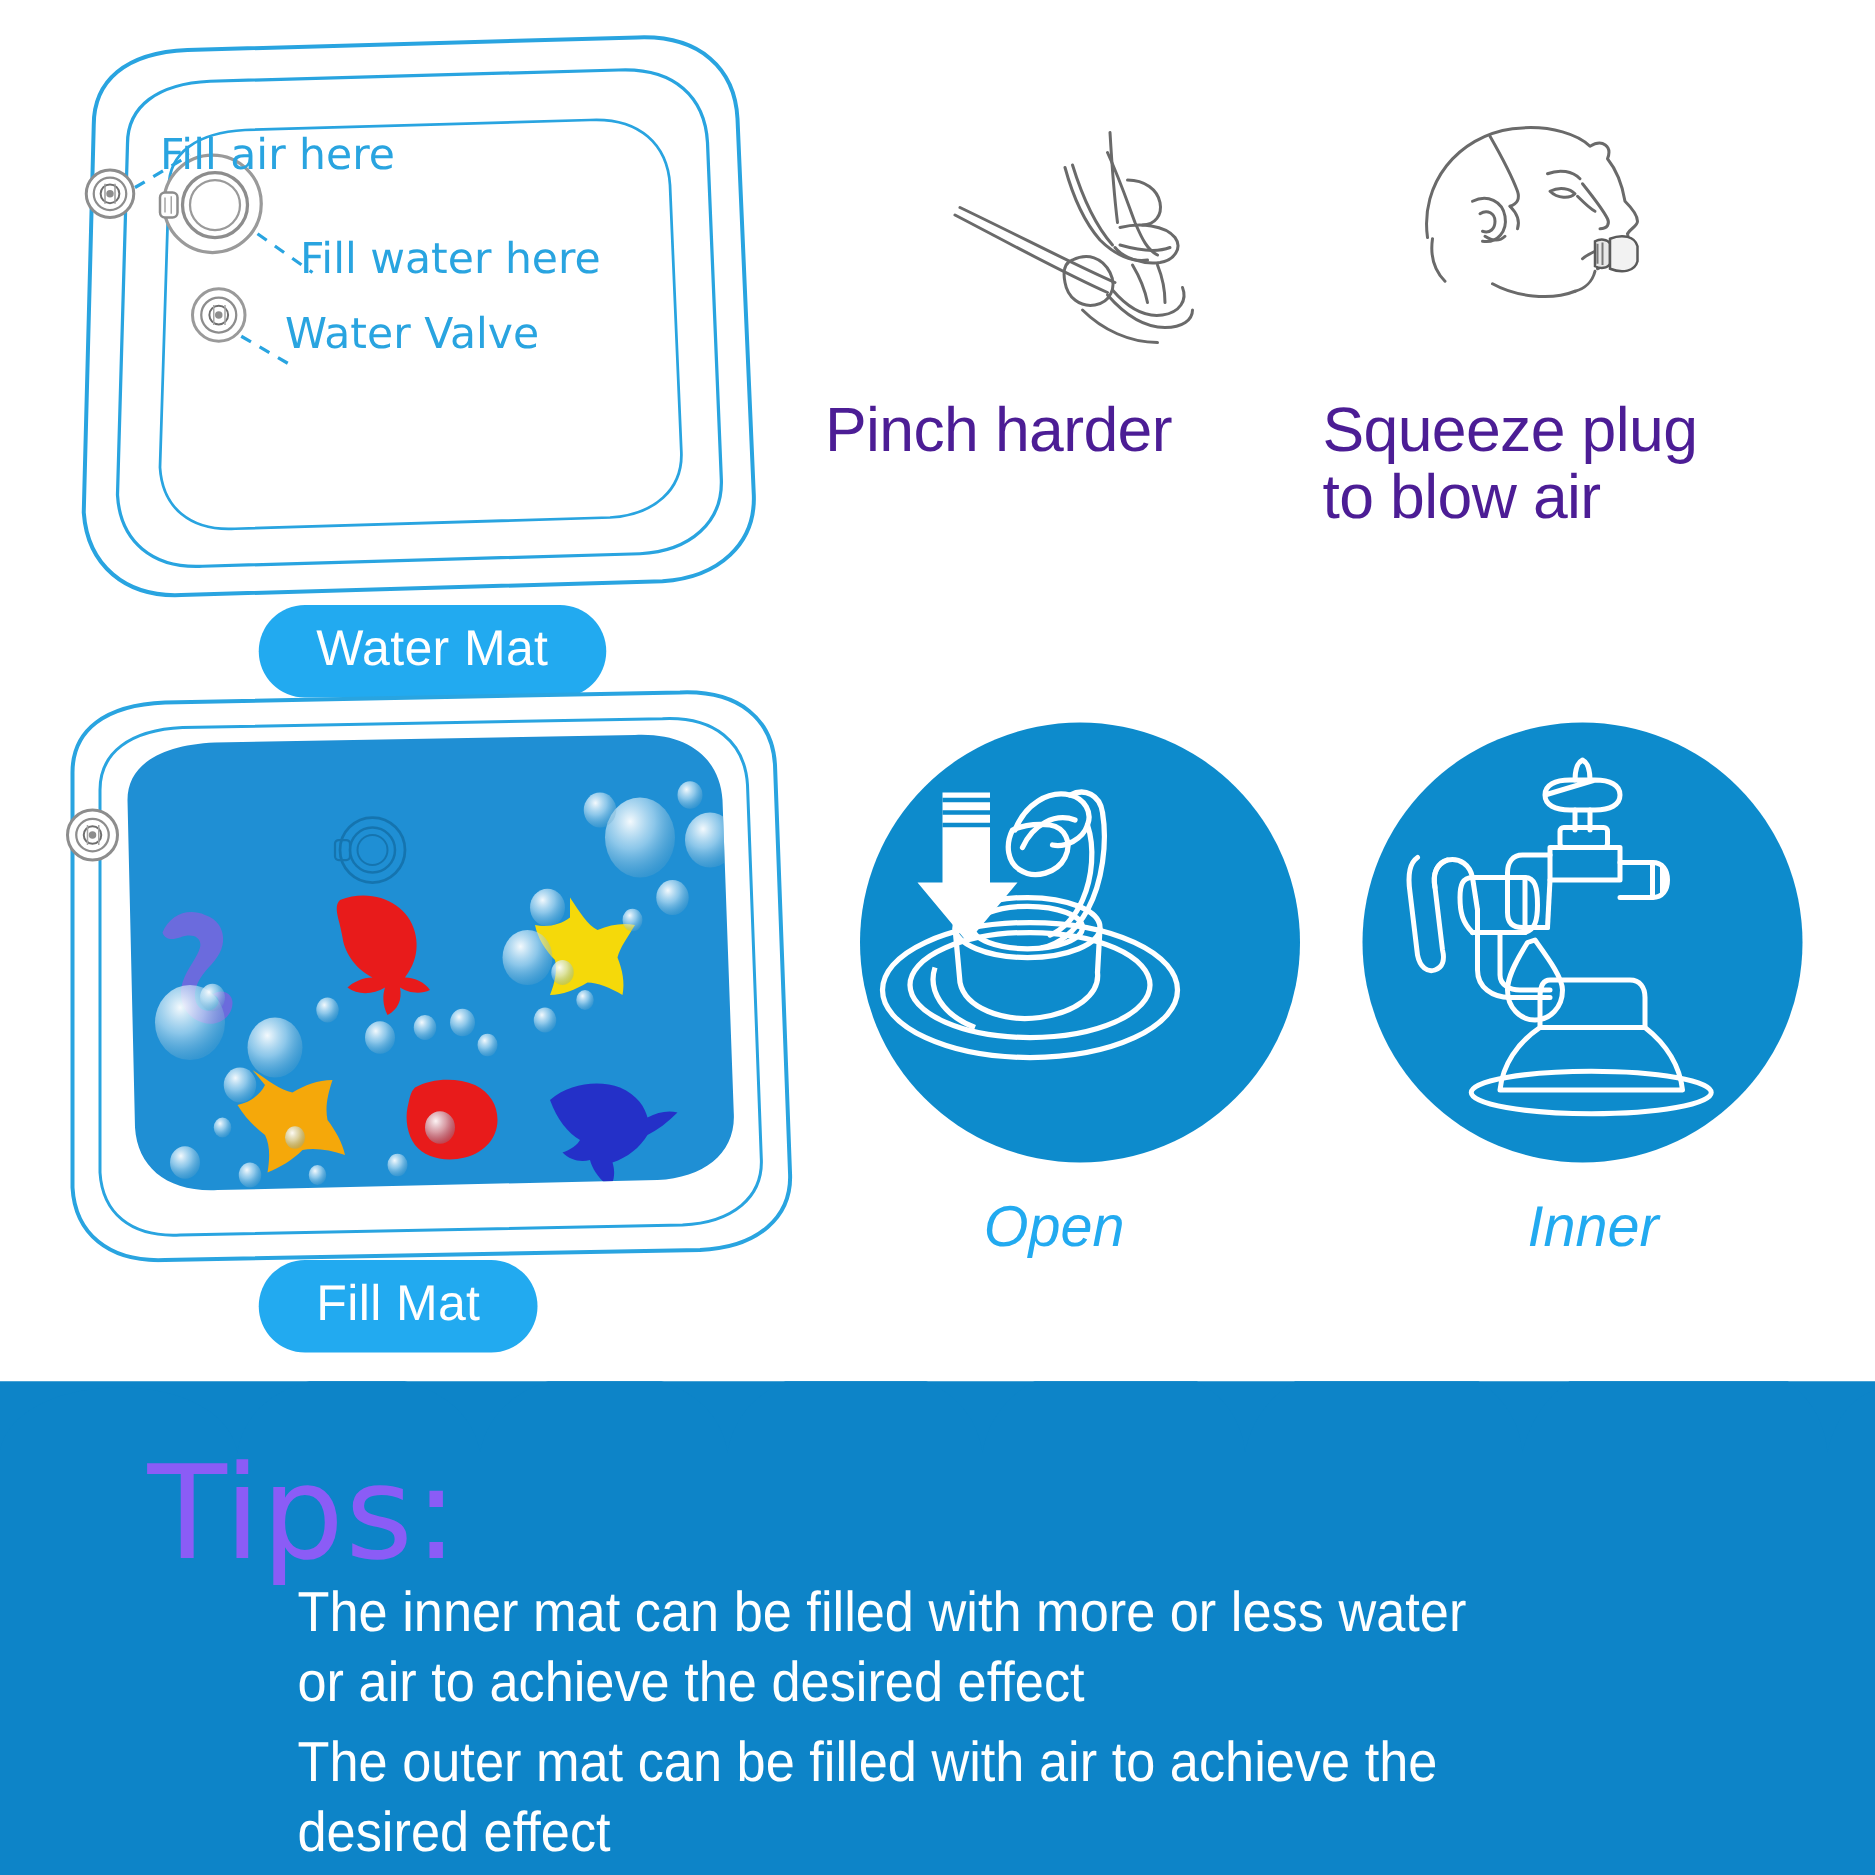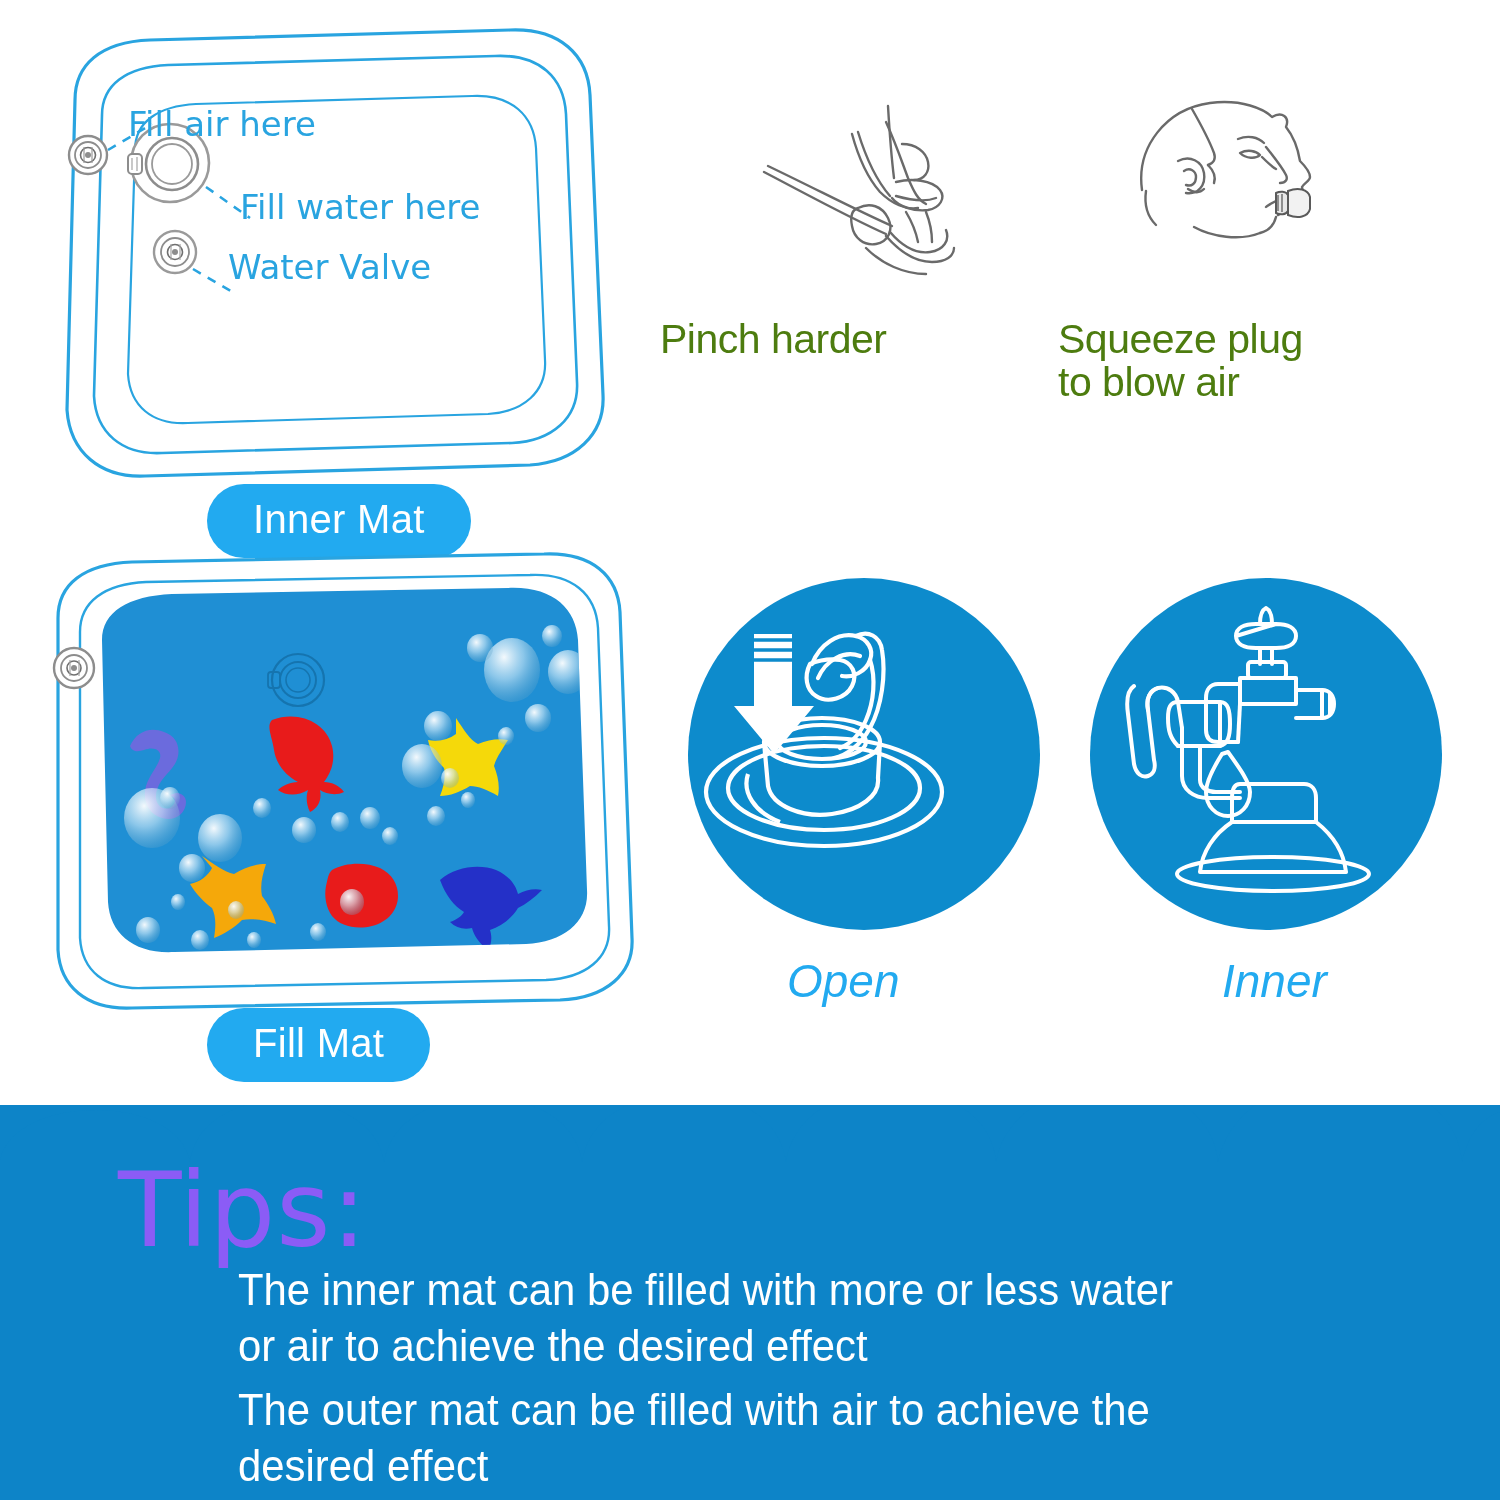--- a/index.html
+++ b/index.html
@@ -24,22 +24,22 @@
     font-size:40px;
     line-height:1;
     padding:15px 46px 19px 46px;
     white-space:nowrap;
     letter-spacing:.3px;
   }
 
   
   .cap-blue{
     position:absolute;
-    color:#4d7c0f;
-    font-size:41px;
+    color:#4c1d95;
+    font-size:50px;
     line-height:1.06;
     white-space:pre-line;
     letter-spacing:-0.5px;
   }
   .handwrite{
     position:absolute;
     color:#29a4e0;
     font-size:34px;
     line-height:1;
     white-space:nowrap;
@@ -137,21 +137,21 @@
 
     <path d="M68,140 L112,114" stroke="#29a4e0" stroke-width="2.6" stroke-dasharray="9 8" fill="none"></path>
     <path d="M166,177 L210,208" stroke="#29a4e0" stroke-width="2.6" stroke-dasharray="9 8" fill="none"></path>
     <path d="M153,259 L196,284" stroke="#29a4e0" stroke-width="2.6" stroke-dasharray="9 8" fill="none"></path>
   </svg>
 
   <span class="handwrite" style="left:128px; top:95px;margin-top:12px;">Fill air here</span>
   <span class="handwrite" style="left:240px; top:190px;">Fill water here</span>
   <span class="handwrite" style="left:228px; top:250px;text-align:right;">Water Valve</span>
 
-  <span class="badge" style="left:207px; top:484px;">Inner Mat</span>
+  <span class="badge" style="left:207px; top:484px;">Water Mat</span>
 
   <svg class="abs" style="left:740px; top:100px;" width="260" height="220" viewBox="0 0 260 220">
     <g fill="none" stroke="#6a6a6a" stroke-width="2.4" stroke-linecap="round" stroke-linejoin="round">
       <path d="M148,6 C150,40 152,62 154,78"></path>
       <path d="M112,34 C118,56 126,76 140,92 C152,104 166,110 178,108"></path>
       <path d="M118,32 C126,58 136,80 150,96"></path>
       <path d="M24,72 C70,96 110,118 146,134"></path>
       <path d="M28,66 C78,90 120,112 152,126"></path>
       <path d="M146,22 C156,44 162,62 168,78 C174,92 178,100 186,104"></path>
       <path d="M162,44 C176,44 186,52 188,62 C190,72 184,80 174,80"></path>

